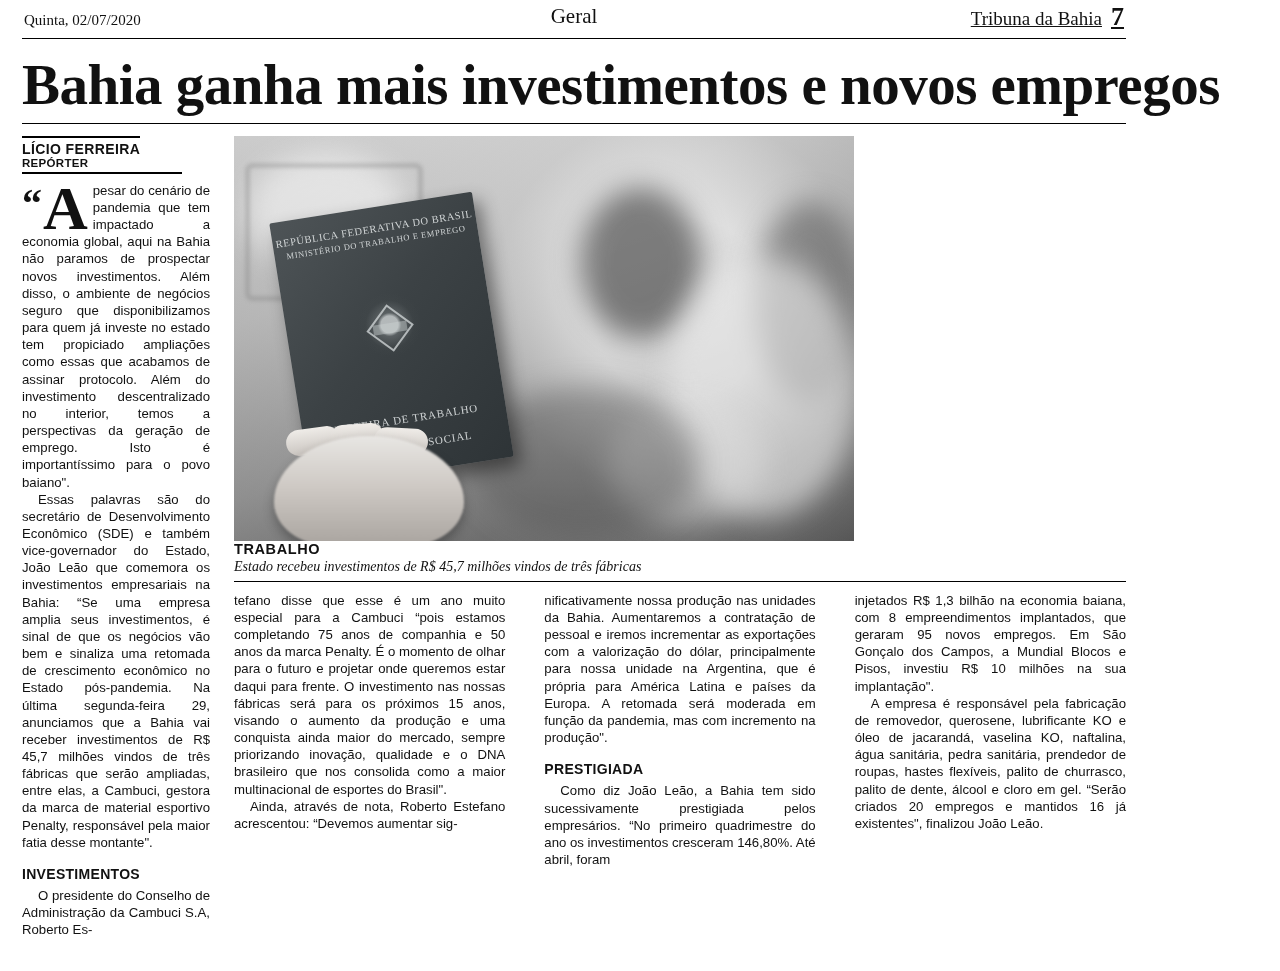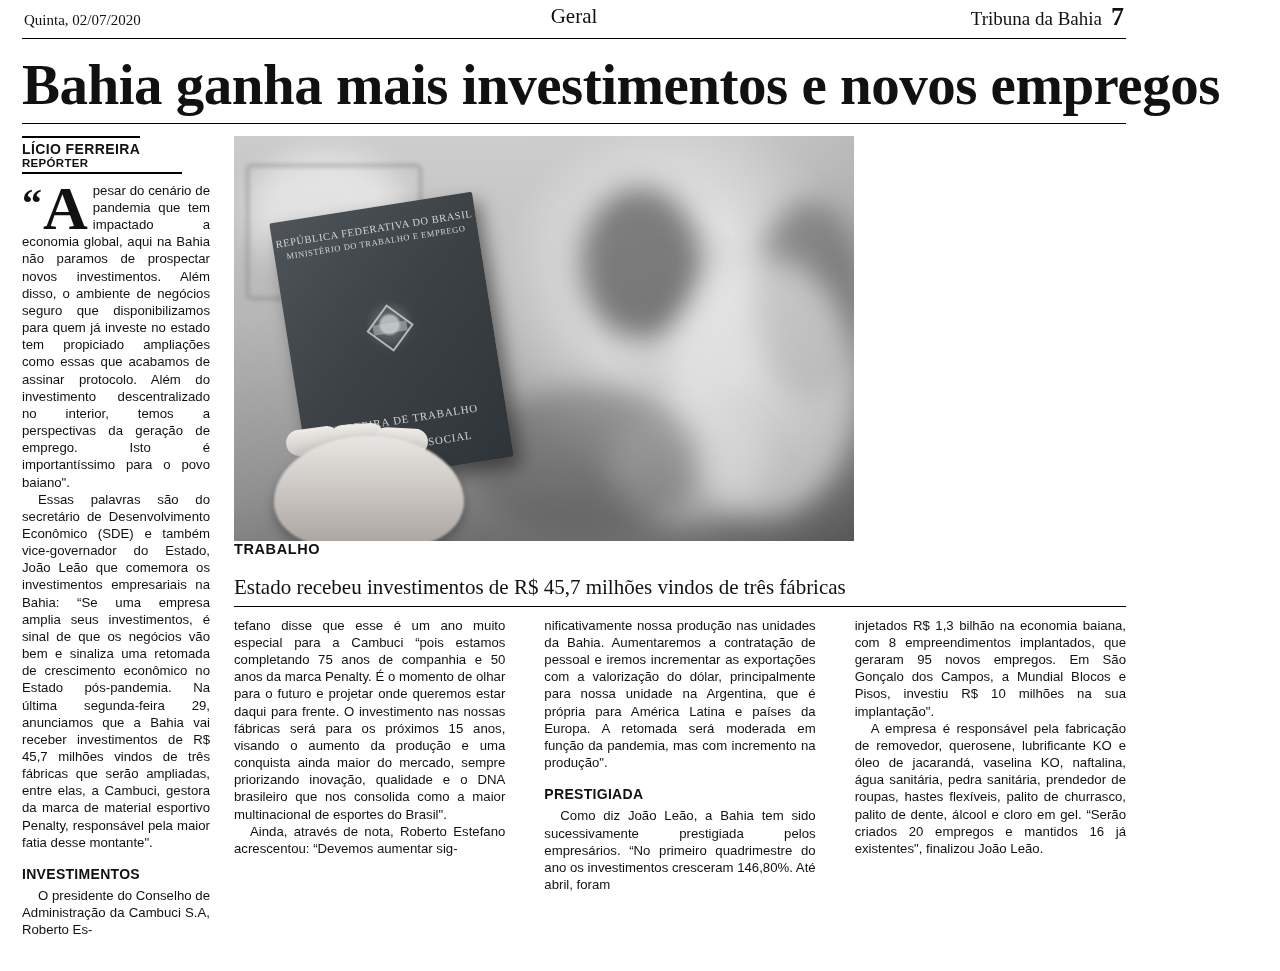--- a/index.html
+++ b/index.html
@@ -39,20 +39,21 @@
     font-family: "Liberation Serif", serif;
     position: absolute;
     left: 0; right: 0;
     text-align: center;
     top: 4px;
   }
   .masthead-right {
     display: flex;
     align-items: baseline;
     gap: 9px;
+    text-decoration: underline;
   }
   .masthead-paper {
     font-size: 19px;
     font-family: "Liberation Serif", serif;
   }
   .masthead-pageno {
     font-size: 26px;
     font-weight: bold;
     font-family: "Liberation Serif", serif;
   }
@@ -268,22 +269,23 @@
   .f3 { left: 140px; top: 292px; transform: rotate(3deg); }
 
   .caption-kicker {
     font-weight: bold;
     font-size: 14.5px;
     letter-spacing: 0.6px;
     font-family: "Liberation Sans", sans-serif;
   }
   .caption-text {
     font-family: "Liberation Serif", serif;
-    font-size: 21px;
-    margin-top: 18px;
+    font-size: 14px;
+    margin-top: 2px;
+    font-style: italic;
   }
   .rule-under-caption {
     border-top: 1.2px solid #000;
     margin: 6px 0 10px 0;
   }
 
   .three-cols {
     display: grid;
     grid-template-columns: 1fr 1fr 1fr;
     column-gap: 39px;

